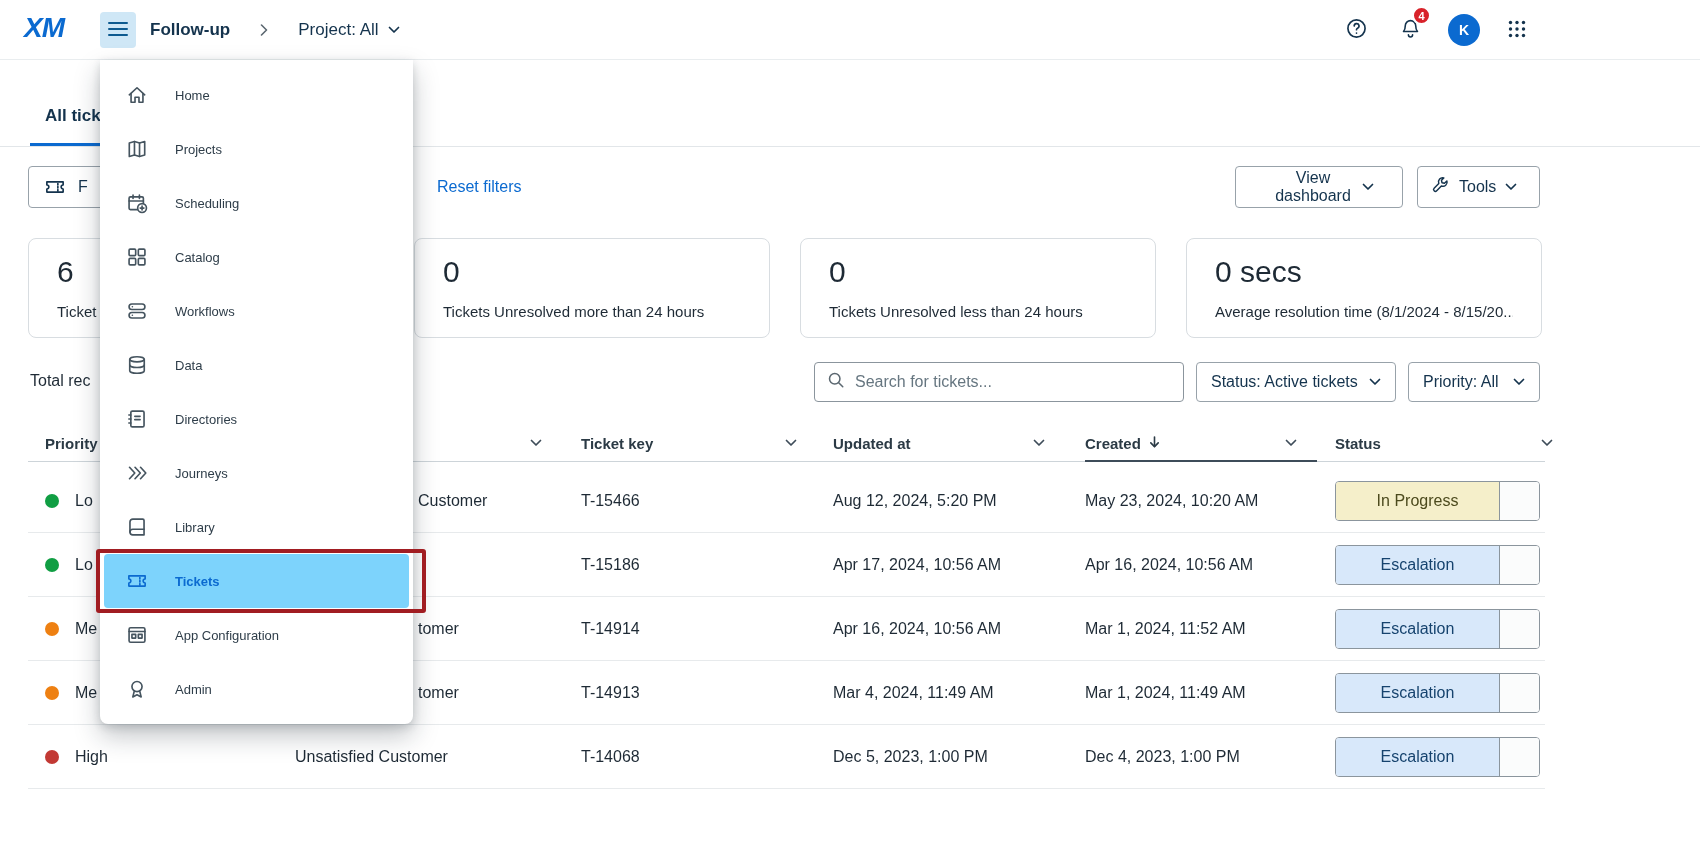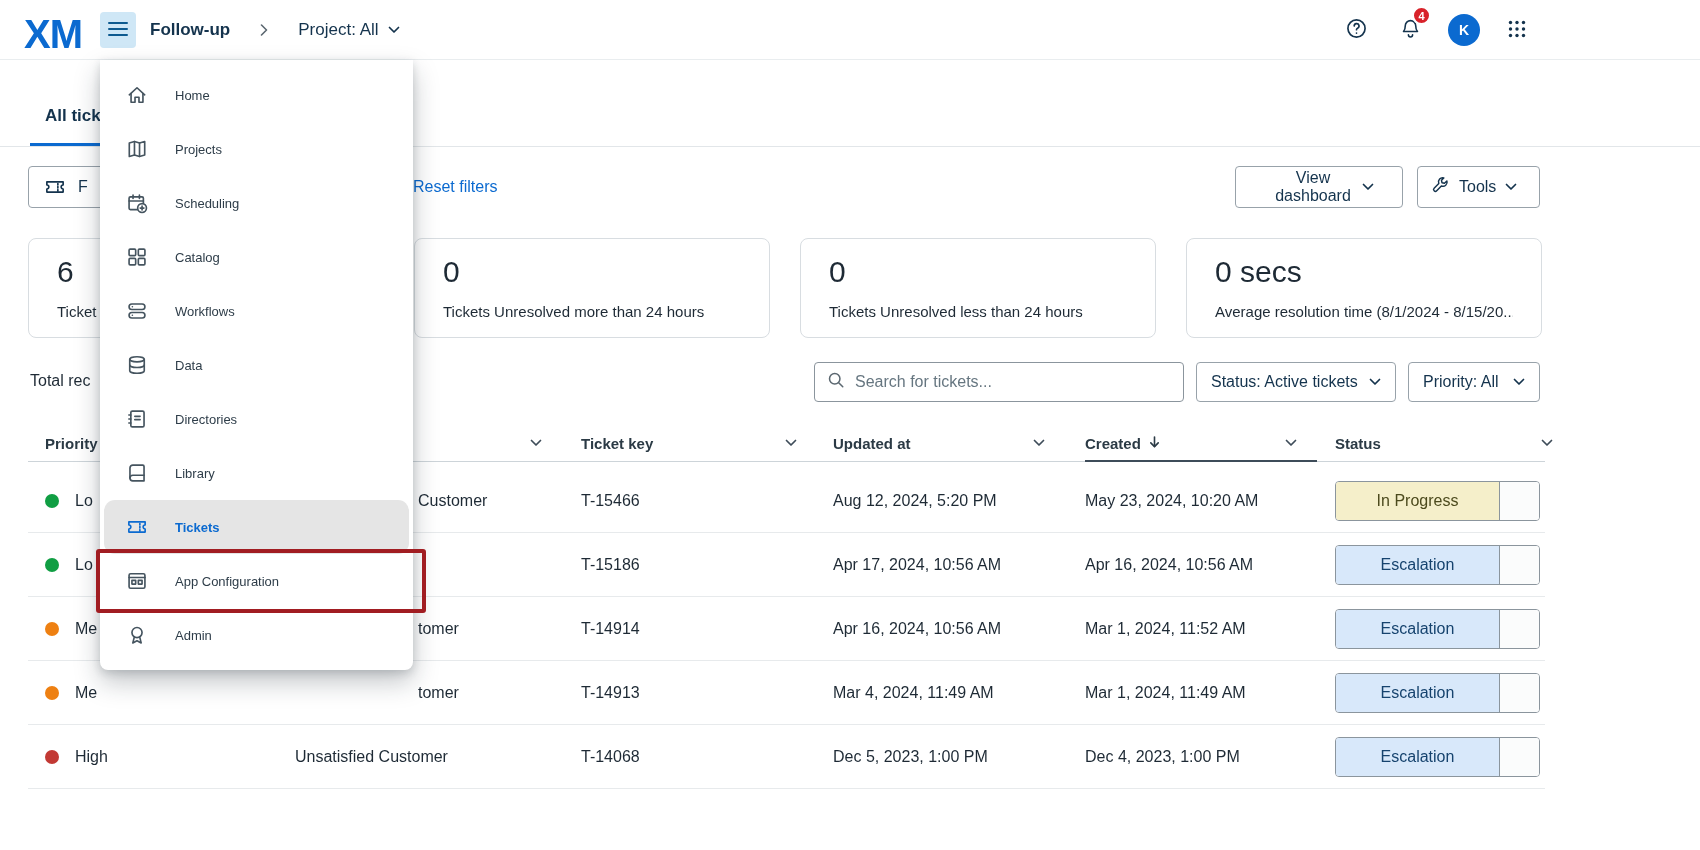--- a/index.html
+++ b/index.html
@@ -7,21 +7,21 @@
   body {
     width: 1700px; height: 850px; overflow: hidden;
     font-family: "Liberation Sans", sans-serif;
     color: #1e2a35; background: #ffffff;
   }
   .screen { position: relative; width: 1700px; height: 850px; background:#fff; }
 
   
   .topbar { position:absolute; top:0; left:0; width:100%; height:60px; background:#fff;
             border-bottom:1px solid #e9edef; z-index:40; }
-  .logo { position:absolute; left:24px; top:12px; font-size:40px; font-weight:800; 
+  .logo { position:absolute; left:24px; top:12px; font-size:28px; font-weight:800; font-style:italic;
           letter-spacing:-1px; color:var(--accent,#0b6ad0); }
   .hamburger { position:absolute; left:100px; top:12px; width:36px; height:36px;
                background:#cfe7f6; border:none; border-radius:4px; cursor:pointer;
                display:flex; align-items:center; justify-content:center; }
   .breadcrumb { position:absolute; left:150px; top:0; height:60px; display:flex; align-items:center; gap:30px; font-size:17px; }
   .crumb-section { font-weight:700; color:#14334d; cursor:pointer; }
   .crumb-sep { display:flex; align-items:center; color:#5b6770; }
   .crumb-project { display:flex; align-items:center; gap:9px; color:#14334d; cursor:pointer; }
   .tb-icon { position:absolute; background:none; border:none; cursor:pointer; display:flex; align-items:center; justify-content:center; }
   .help-btn { left:1344px; top:18px; width:24px; height:24px; }
@@ -34,37 +34,37 @@
   .apps-btn { left:1506px; top:19px; width:22px; height:22px; }
 
   
   .menu-panel { position:absolute; left:100px; top:60px; width:313px; padding:8px 0;
                 background:#fff; border-radius:0 0 8px 8px; z-index:50;
                 box-shadow:0 12px 26px rgba(25,35,45,.26), 0 3px 8px rgba(25,35,45,.16); }
   .menu-item { height:54px; margin:0 4px; border-radius:4px; display:flex; align-items:center; gap:27px;
                padding:0 12px 0 22px; font-size:13px; color:#2e3d49; cursor:pointer; }
   .mi-icon { width:22px; height:22px; color:#45545f; flex:0 0 22px; display:flex; }
   .mi-icon svg { width:22px; height:22px; }
-  .menu-item.active { background:#e5e5e5;border-radius:11px; }
+  .menu-item.active { background:#7dd3fc; }
   .menu-item.active .mi-label { color:var(--accent,#0b6ad0); font-weight:700; }
   .menu-item.active .mi-icon { color:var(--accent,#0b6ad0); }
   .annotation-box { position:absolute; left:96px; top:549px; width:330px; height:64px;
                     border:4px solid var(--annotation_red,#a11d22); border-radius:3px;
                     z-index:60; pointer-events:none; }
 
   
   .tab-label { position:absolute; left:45px; top:106px; font-size:17px; font-weight:700; color:#14334d; cursor:pointer; }
   .tab-underline { position:absolute; left:30px; top:143px; width:72px; height:3px; background:var(--accent,#0b6ad0); }
   .tabs-divider { position:absolute; left:0; top:146px; width:1700px; height:1px; background:#e2e6e9; }
 
   
   .btn { background:#fff; border:1px solid #98a2aa; border-radius:4px; font-size:16px; color:#14334d;
          display:flex; align-items:center; cursor:pointer; font-family:inherit; }
   .filter-button { position:absolute; left:28px; top:166px; width:132px; height:42px; gap:12px; padding:0 15px; }
-  .reset-link { position:absolute; left:413px; top:178px; font-size:16px; color:var(--accent,#0b6ad0); cursor:pointer; background:none; border:none; font-family:inherit; }
+  .reset-link { position:absolute; left:413px; top:178px; font-size:16px; color:var(--accent,#0b6ad0); cursor:pointer; background:none; border:none; font-family:inherit;padding-left:24px; }
   .view-dashboard { position:absolute; left:1235px; top:166px; width:168px; height:42px; justify-content:space-between; padding:0 28px; }
   .tools-button { position:absolute; left:1417px; top:166px; width:123px; height:42px; gap:9px; padding:0 13px; }
   .caret { display:flex; align-items:center; color:#14334d; }
 
   
   .stats-row { position:absolute; left:0; top:238px; width:1700px; height:100px; }
   .stat-card { position:absolute; top:0; width:356px; height:100px; background:#fff;
                border:1px solid #d8dde1; border-radius:8px; padding:14px 28px; }
   .stat-card:nth-of-type(1){ left:28px; } .stat-card:nth-of-type(2){ left:414px; }
   .stat-card:nth-of-type(3){ left:800px; } .stat-card:nth-of-type(4){ left:1186px; }
@@ -424,20 +424,30 @@
         <span class="mi-icon">
           <svg width="22" height="22" viewBox="0 0 20 20" fill="none" stroke="currentColor" stroke-width="1.5" stroke-linecap="round" stroke-linejoin="round">
             <rect x="4.4" y="2.8" width="12" height="14.4" rx="1.4"></rect>
             <path d="M4.4 6.4 H2.6 M4.4 10 H2.6 M4.4 13.6 H2.6"></path>
             <path d="M8 7.6 h4.8 M8 10.6 h4.8"></path>
           </svg>
         </span>
         <span class="mi-label">Directories</span>
       </div>
 
+      <div class="menu-item">
+        <span class="mi-icon">
+          <svg width="22" height="22" viewBox="0 0 20 20" fill="none" stroke="currentColor" stroke-width="1.5" stroke-linecap="round" stroke-linejoin="round">
+            <path d="M3.2 4.8 L8 10 L3.2 15.2"></path>
+            <path d="M8.2 4.8 L13 10 L8.2 15.2"></path>
+            <path d="M13.2 4.8 L18 10 L13.2 15.2"></path>
+          </svg>
+        </span>
+        <span class="mi-label">Journeys</span>
+      </div>
 
       <div class="menu-item">
         <span class="mi-icon">
           <svg width="22" height="22" viewBox="0 0 20 20" fill="none" stroke="currentColor" stroke-width="1.5" stroke-linecap="round" stroke-linejoin="round">
             <path d="M6.2 2.8 H15.2 a1.2 1.2 0 0 1 1.2 1.2 V17.2 H6.2 A2.6 2.6 0 0 1 3.6 14.6 V5.4 A2.6 2.6 0 0 1 6.2 2.8 Z"></path>
             <path d="M3.6 14.6 a2.6 2.6 0 0 1 2.6 -2.6 H16.4"></path>
           </svg>
         </span>
         <span class="mi-label">Library</span>
       </div>

